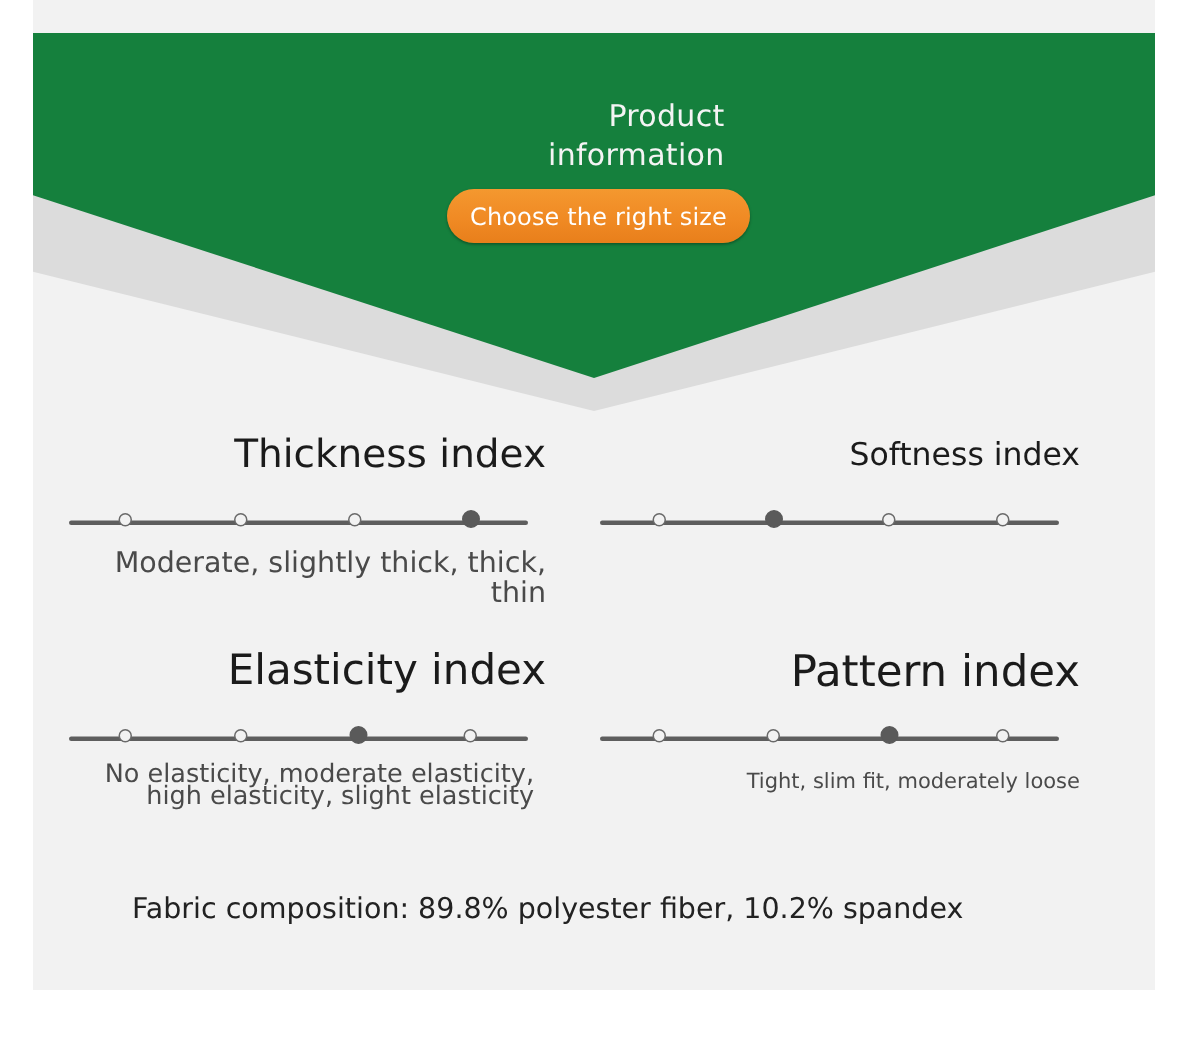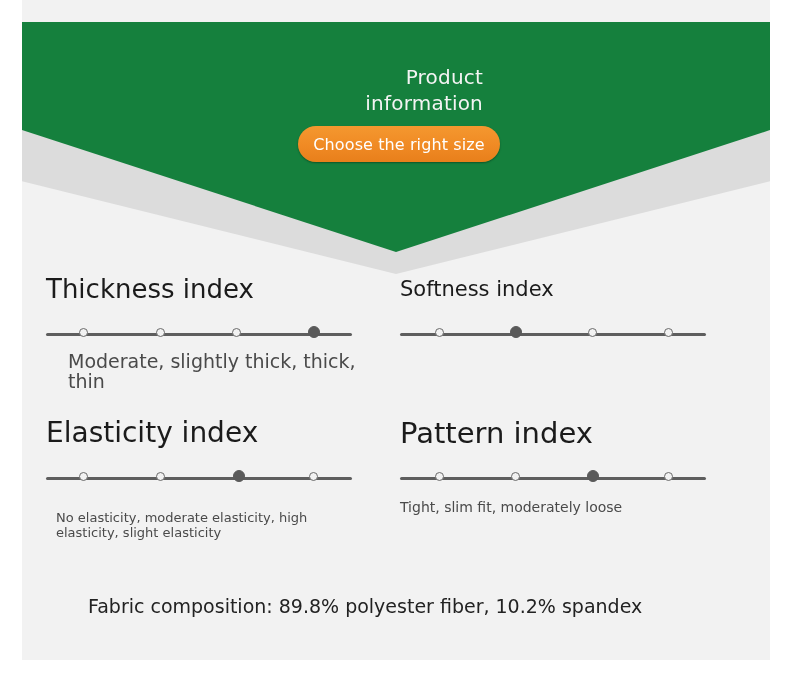--- a/index.html
+++ b/index.html
@@ -97,22 +97,23 @@
     font-size: 16px;
     letter-spacing: 0.1px;
     cursor: pointer;
     padding: 0;
   }
 
   
   .indices {
     position: absolute;
     left: 0px;
-    top: 272px;
-    width: 748px;
+    top: 286px;
+    width: 748px;
+    text-align: right;
   }
 
   .index-row {
     position: relative;
     width: 748px;
   }
   .row-1 { height: 144px; }
   .row-2 { height: 136px; }
 
   .index-block {
@@ -174,21 +175,21 @@
   }
 
   .index-caption {
     margin: 0;
     padding: 0;
     color: #4a4a4a;
     font-weight: 400;
   }
   .cap-thickness  { font-size: 19px; line-height: 20px; margin-top: 7px; margin-left: 22px; }
   .cap-softness   { font-size: 17px; line-height: 22px; margin-top: 6px; margin-left: 0px; }
-  .cap-elasticity { font-size: 13px; line-height: 15px; margin-top: 22px; margin-left: 10px; width: 300px; }
+  .cap-elasticity { font-size: 17px; line-height: 15px; margin-top: 7px; margin-left: 10px; width: 300px; }
   .cap-pattern    { font-size: 14px; line-height: 22px; margin-top: 8px; margin-left: 0px; }
 
   
   .fabric-composition {
     position: absolute;
     left: 76px;
     top: 595px;
     color: #222222;
     font-size: 19px;
     line-height: 22px;

